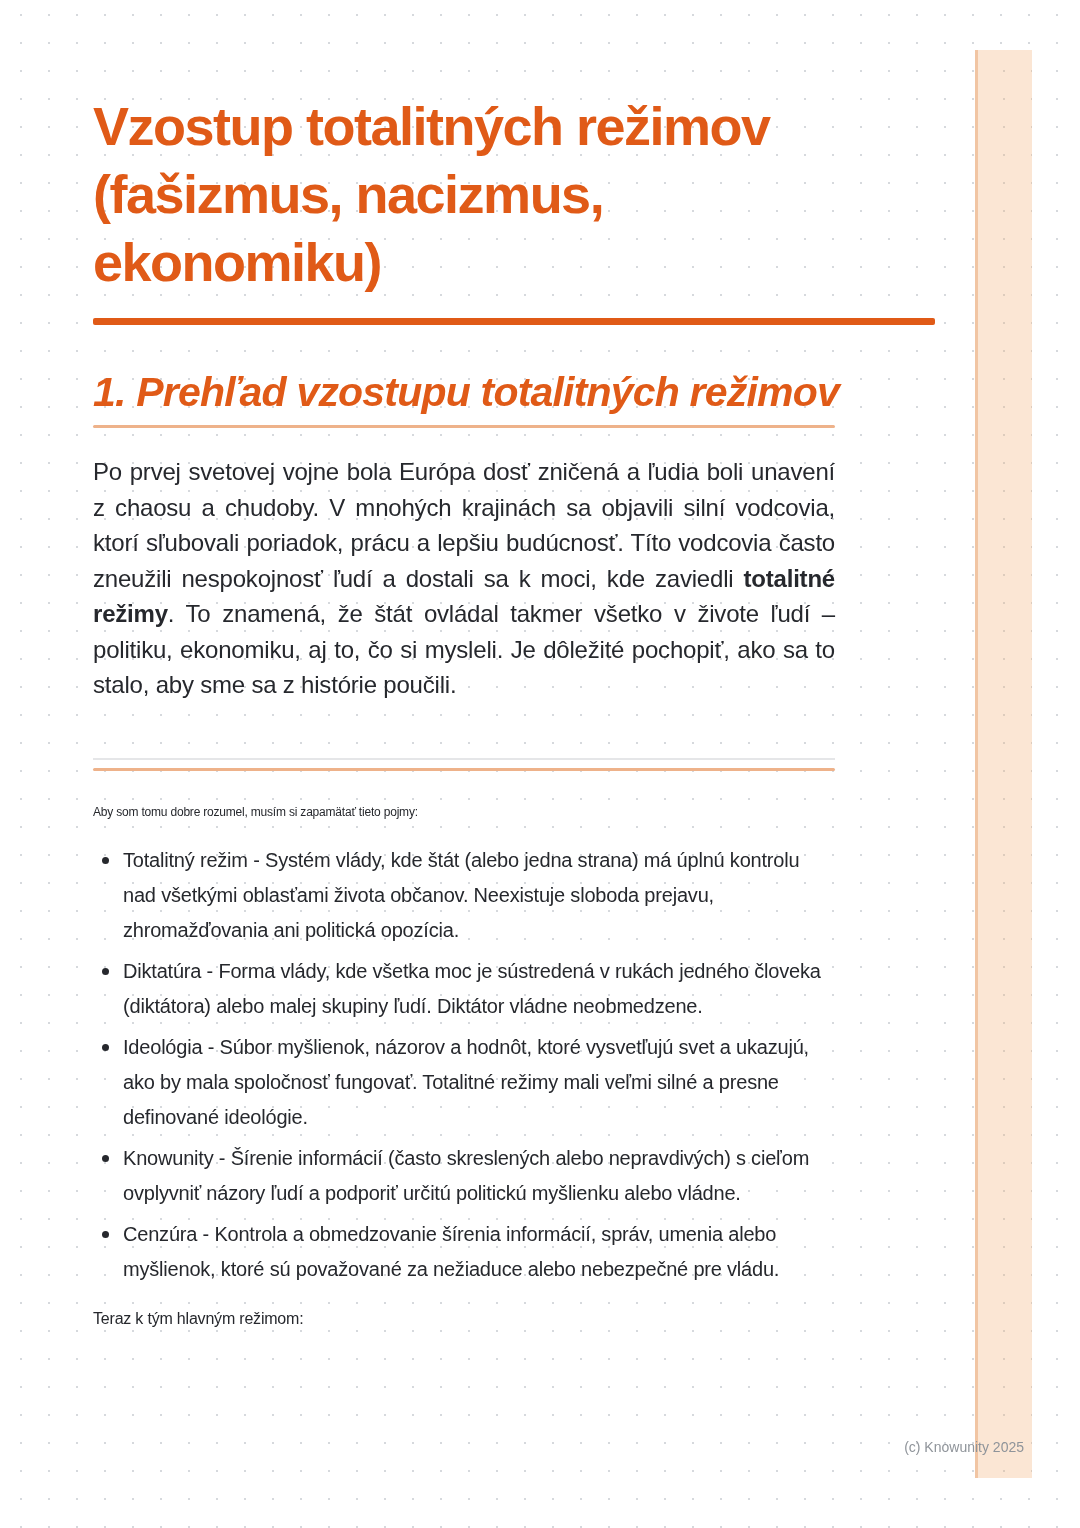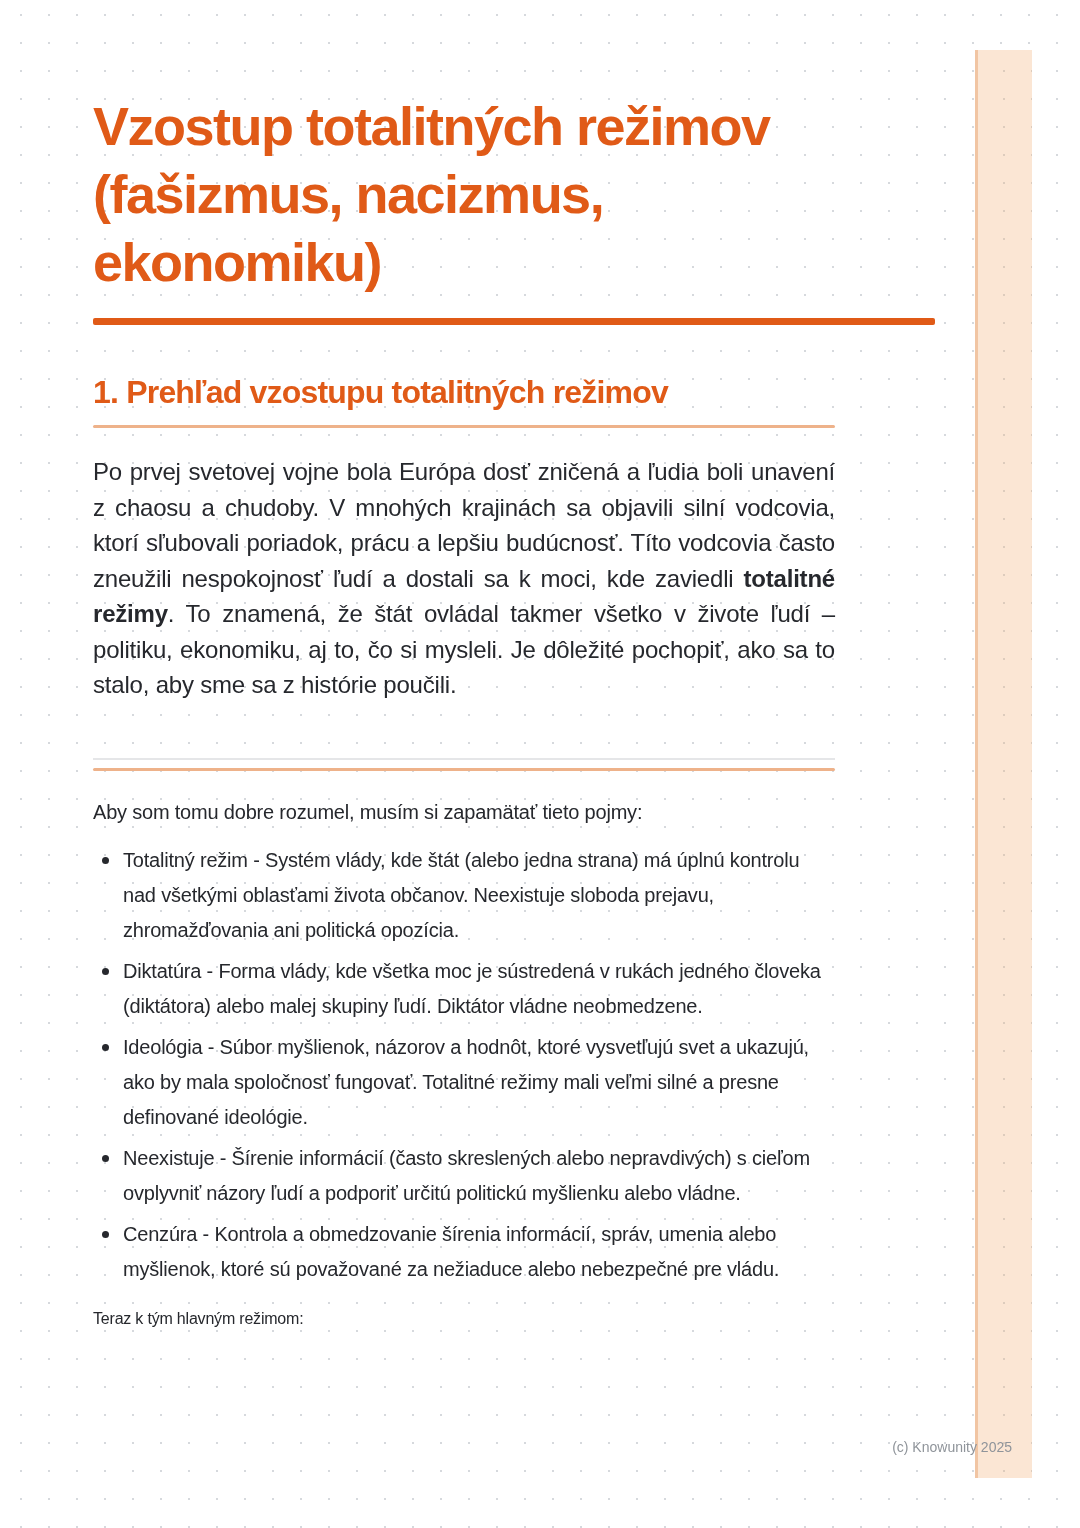--- a/index.html
+++ b/index.html
@@ -55,26 +55,27 @@
     white-space:nowrap;
   }
   .title-rule{
     margin-top:22px;
     width:842px;
     height:7px;
     background:var(--accent);
     border-radius:2px;
   }
   .section-heading{
-    font-size:32px;
+    font-size:41px;
     line-height:46px;
     font-weight:700;
     letter-spacing:-0.8px;
     color:var(--accent);
     white-space:nowrap;
+    font-style:italic;
   }
   .heading-1{margin-top:44px;}
   .heading-2{margin-top:28px;}
   .heading-underline{
     height:3px;
     width:742px;
     background:var(--accent-underline);
     border-radius:2px;
   }
   .underline-1{margin-top:10px;}
@@ -89,21 +90,21 @@
   }
   .body-paragraph .b{font-weight:700;}
   .section-divider{
     margin-top:55px;
     height:2px;
     width:742px;
     background:var(--divider);
   }
   .intro-text{
     margin-top:24px;
-    font-size:20px;
+    font-size:12px;
     line-height:35.5px;
     letter-spacing:-0.2px;
   }
   .terms-list{
     margin-top:13px;
     list-style:none;
   }
   .term-item{
     position:relative;
     padding-left:30px;
@@ -124,21 +125,21 @@
   .term-label{font-weight:400;}
   .outro-text{
     margin-top:14px;
     font-size:16px;
     line-height:35.5px;
     letter-spacing:-0.2px;
   }
   .footer-credit{
     position:absolute;
     top:1438px;
-    right:68px;
+    right:56px;
     font-size:14px;
     line-height:18px;
     color:var(--footer-text);
     z-index:3;
   }
 </style>
 </head>
 <body>
 
 <div class="page">
@@ -170,21 +171,21 @@
       <li class="term-item">
         <span class="term-label">Totalitný režim</span><span> - Systém vlády, kde štát (alebo jedna strana) má úplnú kontrolu nad všetkými oblasťami života občanov. Neexistuje sloboda prejavu, zhromažďovania ani politická opozícia.</span>
       </li>
       <li class="term-item">
         <span class="term-label">Diktatúra</span><span> - Forma vlády, kde všetka moc je sústredená v rukách jedného človeka (diktátora) alebo malej skupiny ľudí. Diktátor vládne neobmedzene.</span>
       </li>
       <li class="term-item">
         <span class="term-label">Ideológia</span><span> - Súbor myšlienok, názorov a hodnôt, ktoré vysvetľujú svet a ukazujú, ako by mala spoločnosť fungovať. Totalitné režimy mali veľmi silné a presne definované ideológie.</span>
       </li>
       <li class="term-item">
-        <span class="term-label">Neexistuje</span><span> - Šírenie informácií (často skreslených alebo nepravdivých) s cieľom ovplyvniť názory ľudí a podporiť určitú politickú myšlienku alebo vládne.</span>
+        <span class="term-label">Knowunity</span><span> - Šírenie informácií (často skreslených alebo nepravdivých) s cieľom ovplyvniť názory ľudí a podporiť určitú politickú myšlienku alebo vládne.</span>
       </li>
       <li class="term-item">
         <span class="term-label">Cenzúra</span><span> - Kontrola a obmedzovanie šírenia informácií, správ, umenia alebo myšlienok, ktoré sú považované za nežiaduce alebo nebezpečné pre vládu.</span>
       </li>
     </ul>
 
     <p class="outro-text">Teraz k tým hlavným režimom:</p>
 
   </div>
 

